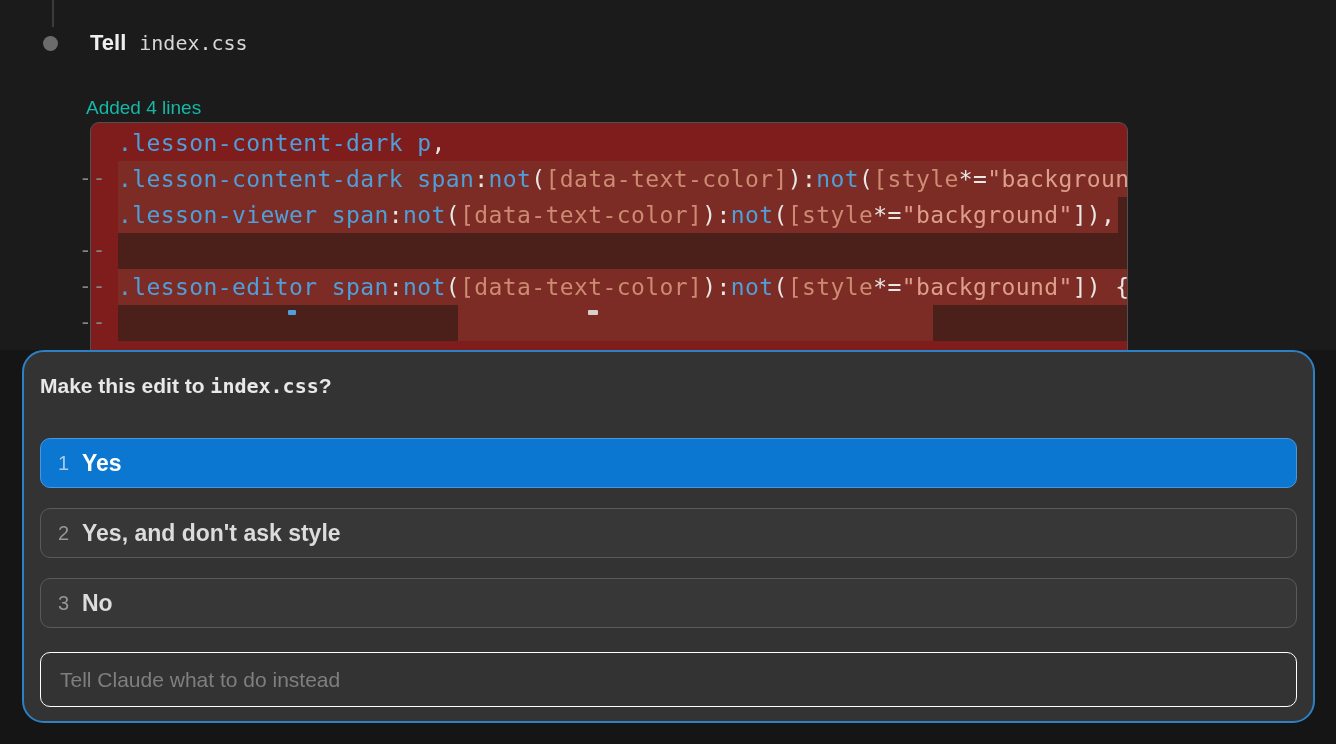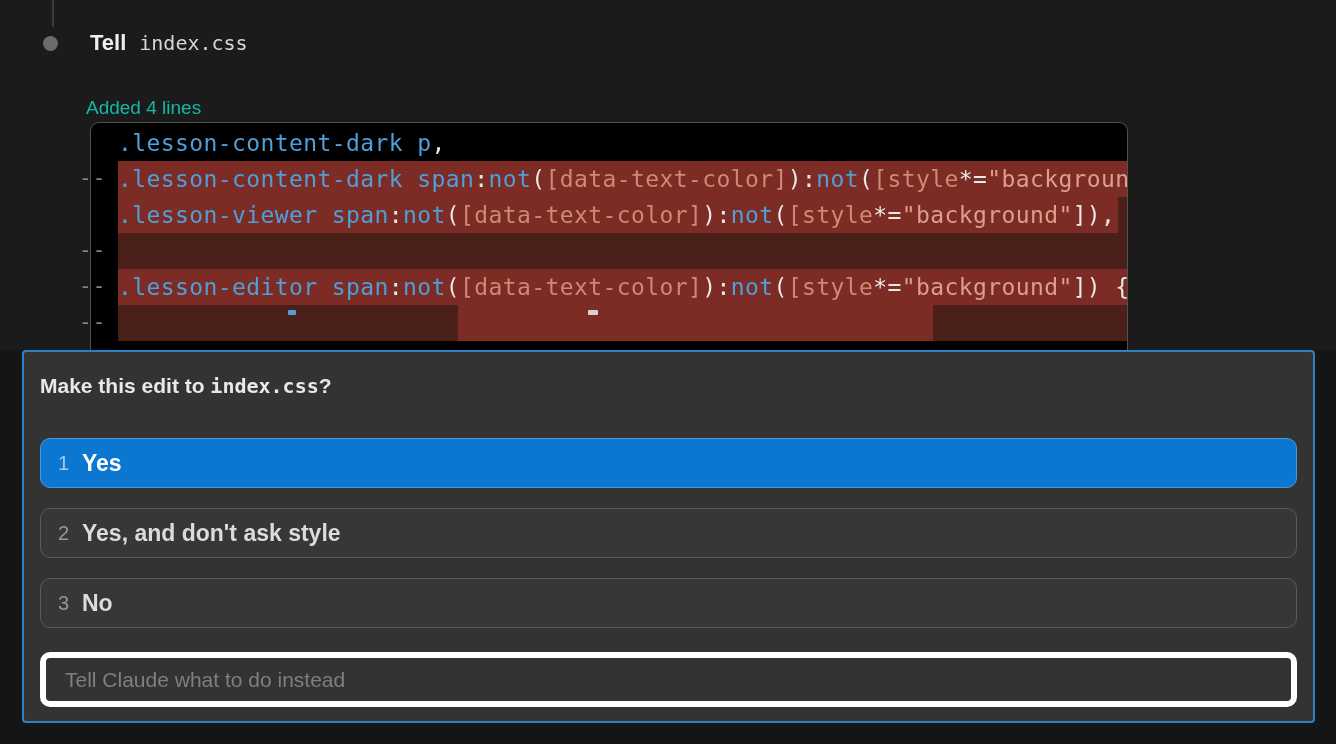--- a/index.html
+++ b/index.html
@@ -11,21 +11,21 @@
   
   .thread-line{position:absolute;left:52px;top:0;width:2px;height:27px;background:#3c3c3c;}
   .bullet{position:absolute;left:43px;top:36px;width:15px;height:15px;border-radius:50%;background:#6c6c6c;}
   .edit-title{position:absolute;left:90px;top:30px;font-size:22px;font-weight:bold;color:#eeeeee;white-space:nowrap;}
   .edit-title .mono-file{font-family:"DejaVu Sans Mono",monospace;font-weight:normal;font-size:20px;color:#d6d6d6;margin-left:13px;}
   .edit-summary{position:absolute;left:86px;top:74px;font-size:19px;color:#14b8a6;margin-top:23px;}
 
   
   .code-block{
     position:absolute;left:90px;top:122px;width:1038px;height:230px;
-    background:#000000;border:1px solid #515151;border-bottom:none;
+    background:#7f1d1d;border:1px solid #515151;border-bottom:none;
     border-radius:9px 9px 0 0;overflow:hidden;box-sizing:border-box;z-index:2;
   }
   .code-lines{position:absolute;left:0;top:2px;right:0;}
   .code-row{
     height:36px;line-height:36px;display:flex;padding-left:27px;
     font-family:"DejaVu Sans Mono",monospace;font-size:23px;letter-spacing:0.4px;white-space:pre;
   }
   .code-row .code-text{display:inline-block;}
   .code-row.removed .code-text{background:#7c2c25;padding-right:3px;}
   .code-row.removed .fill{flex:1;background:#4b1f1a;}
@@ -44,37 +44,37 @@
   .marker-layer{position:absolute;left:0;top:0;width:0;height:0;z-index:3;}
   .diff-marker{
     position:absolute;left:79px;width:44px;height:36px;line-height:36px;
     font-family:"DejaVu Sans Mono",monospace;font-size:21px;letter-spacing:1px;color:#848484;
   }
 
   
   .dim-bottom{position:absolute;left:0;top:350px;right:0;bottom:0;background:#151515;z-index:4;}
   .dialog{
     position:absolute;left:22px;top:350px;width:1293px;height:373px;box-sizing:border-box;
-    background:#333333;border:2px solid #2e80c4;border-radius:4px;z-index:5;
+    background:#333333;border:2px solid #2e80c4;border-radius:22px;z-index:5;
   }
   .dialog-title{position:absolute;left:16px;top:22px;font-size:21px;font-weight:bold;color:#e8e8e8;white-space:nowrap;}
   .dialog-title .mono{font-family:"DejaVu Sans Mono",monospace;font-size:20px;}
   .option{
     position:absolute;left:16px;right:16px;height:50px;box-sizing:border-box;
     border-radius:10px;display:flex;align-items:center;padding-left:17px;
     background:#373737;border:1px solid #5a5a5a;cursor:pointer;
   }
   .option .num{font-size:20px;color:#969696;margin-right:11px;min-width:13px;}
   .option .label{font-size:23px;font-weight:bold;color:#dcdcdc;}
   .option.selected{background:#0b77d0;border:1.5px solid #4a96da;}
   .option.selected .num{color:#a6cbee;}
   .option.selected .label{color:#ffffff;}
   .dialog-input{
     position:absolute;left:16px;right:16px;top:300px;height:55px;box-sizing:border-box;
-    background:#333333;border:6px solid #ffffff;border-radius:10px;
+    background:#333333;border:1px solid #ffffff;border-radius:10px;
     padding:4px 19px;font-size:21px;color:#e0e0e0;outline:none;
     font-family:"Liberation Sans",sans-serif;width:calc(100% - 32px);
   }
   .dialog-input::placeholder{color:#7f7f7f;}
 </style>
 </head>
 <body>
 
 <div class="thread-line"></div>
 <div class="bullet"></div>

